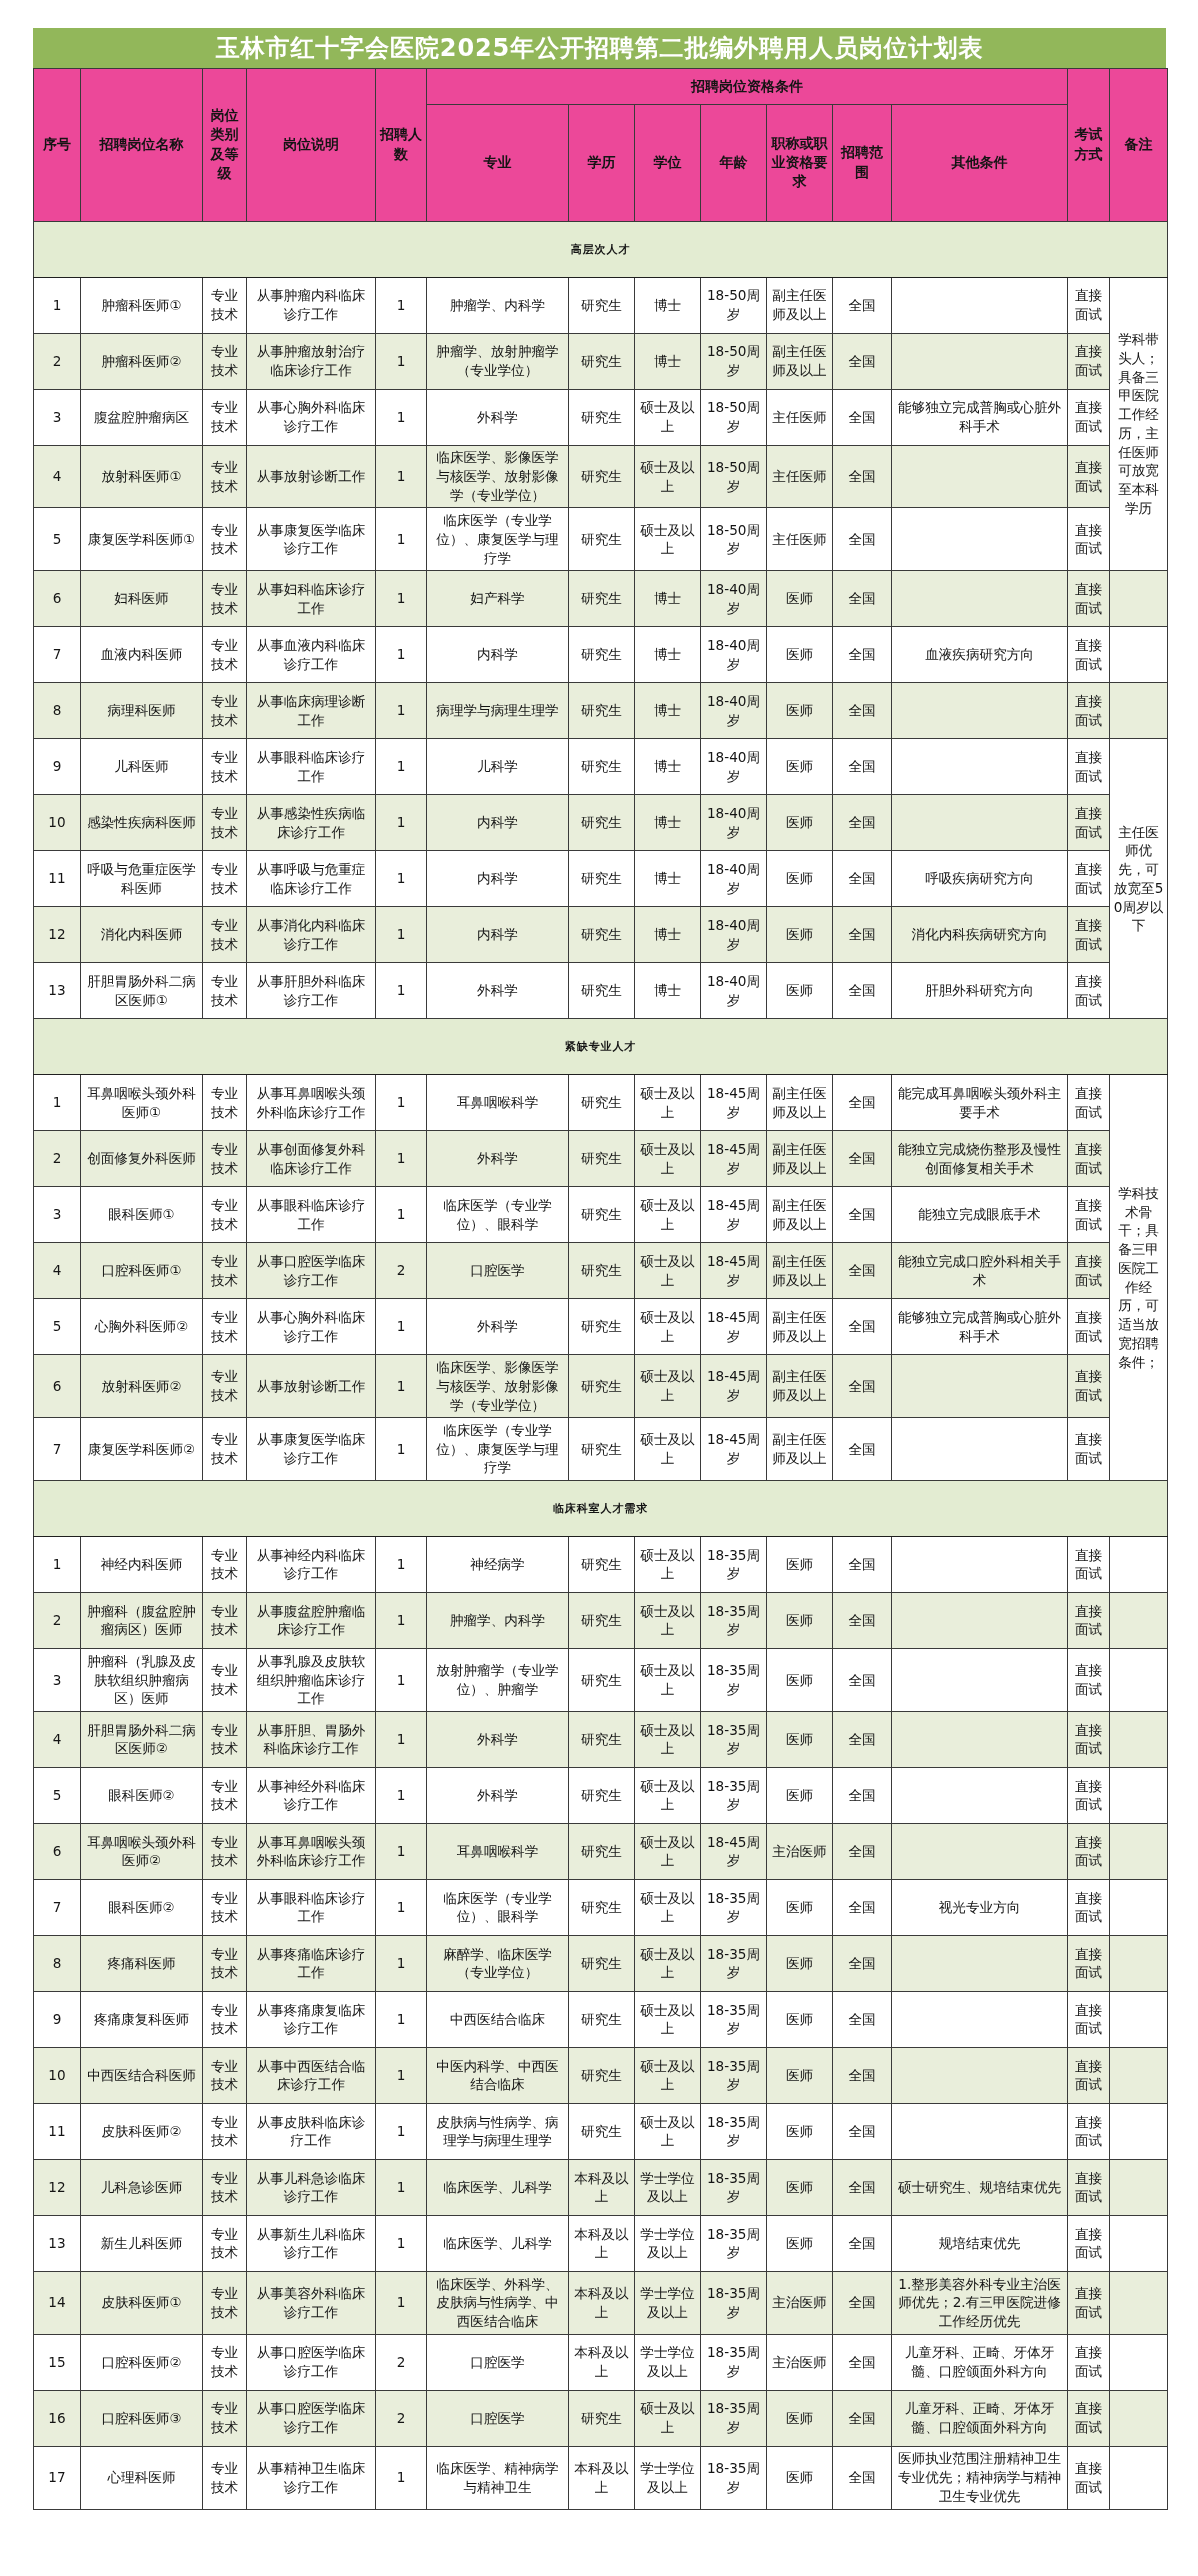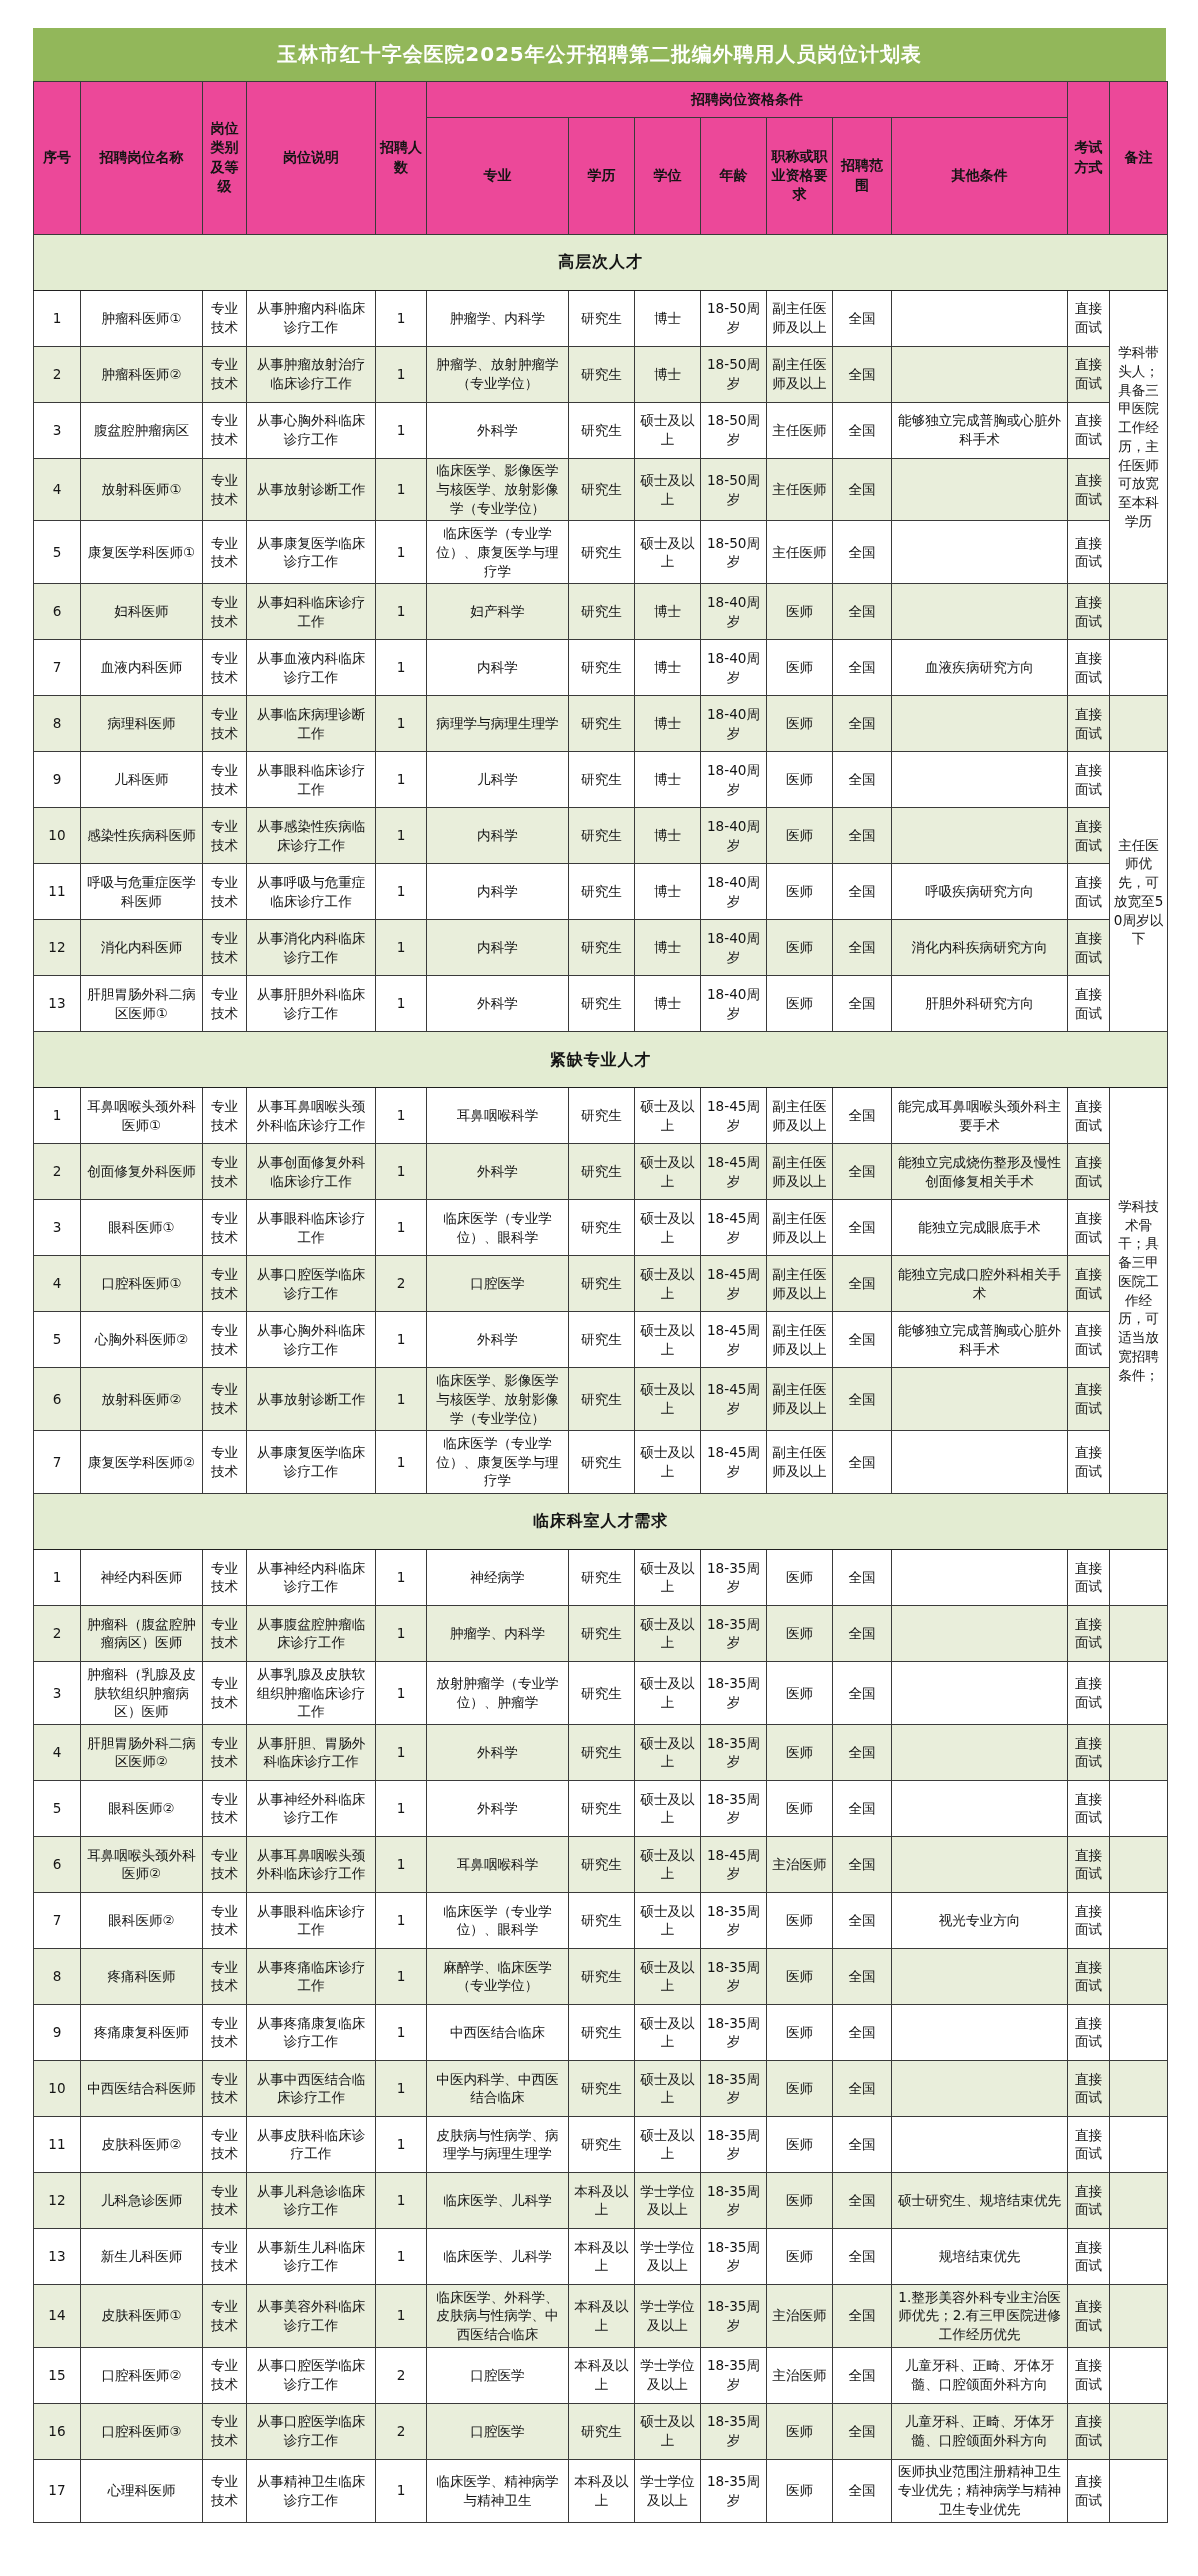--- a/index.html
+++ b/index.html
@@ -1,26 +1,26 @@
 <!DOCTYPE html>
 <html style="font-size:15px"><head>
 <meta charset="utf-8">
 <style>
   html,body{margin:0;padding:0;background:#ffffff;}
   body{width:1198px;min-height:2576px;font-family:"DejaVu Sans","Liberation Sans",sans-serif;color:#141414;}
   .wrap{position:absolute;left:33px;top:28px;width:1133px;}
-  .title-bar{height:53px;display:flex;align-items:center;justify-content:center;
-    background:#92b75a;color:#ffffff;font-size:20px;font-weight:bold;letter-spacing:0.9px;}
+  .title-bar{height:40px;display:flex;align-items:center;justify-content:center;
+    background:#92b75a;color:#ffffff;font-size:24px;font-weight:bold;letter-spacing:0.9px;}
   table{border-collapse:collapse;table-layout:fixed;width:1133px;border:1.9px solid #1f1f1f;}
   th,td{border:0.9px solid #3a3a3a;padding:2.8px 3.7px;text-align:center;vertical-align:middle;
     font-size:13.6px;line-height:1.38;word-break:break-all;overflow:hidden;}
   thead th{background:#ec4899;font-weight:bold;font-size:14px;}
   thead tr.h1{height:36px;}
   thead tr.h2 th{height:110px;}
-  td.section{background:#e3ecd2;font-weight:bold;font-size:16px;height:37px;
+  td.section{background:#e3ecd2;font-weight:bold;font-size:11px;height:37px;
     border-top:1.9px solid #1f1f1f;border-bottom:1.9px solid #1f1f1f;letter-spacing:0.9px;}
   tbody tr{height:56px;}
   tbody td{background:#ffffff;}
   tr.alt td{background:#e9eedb;}
   td.remark-merged{background:#ffffff !important;}
   td.left{text-align:center;}
   col.c-no{width:47px}col.c-name{width:122px}col.c-cat{width:44px}col.c-duty{width:129px}
   col.c-cnt{width:51px}col.c-major{width:142px}col.c-edu{width:66px}col.c-deg{width:66px}
   col.c-age{width:66px}col.c-title{width:66px}col.c-scope{width:59px}col.c-other{width:176px}
   col.c-exam{width:42px}col.c-rem{width:58px}

